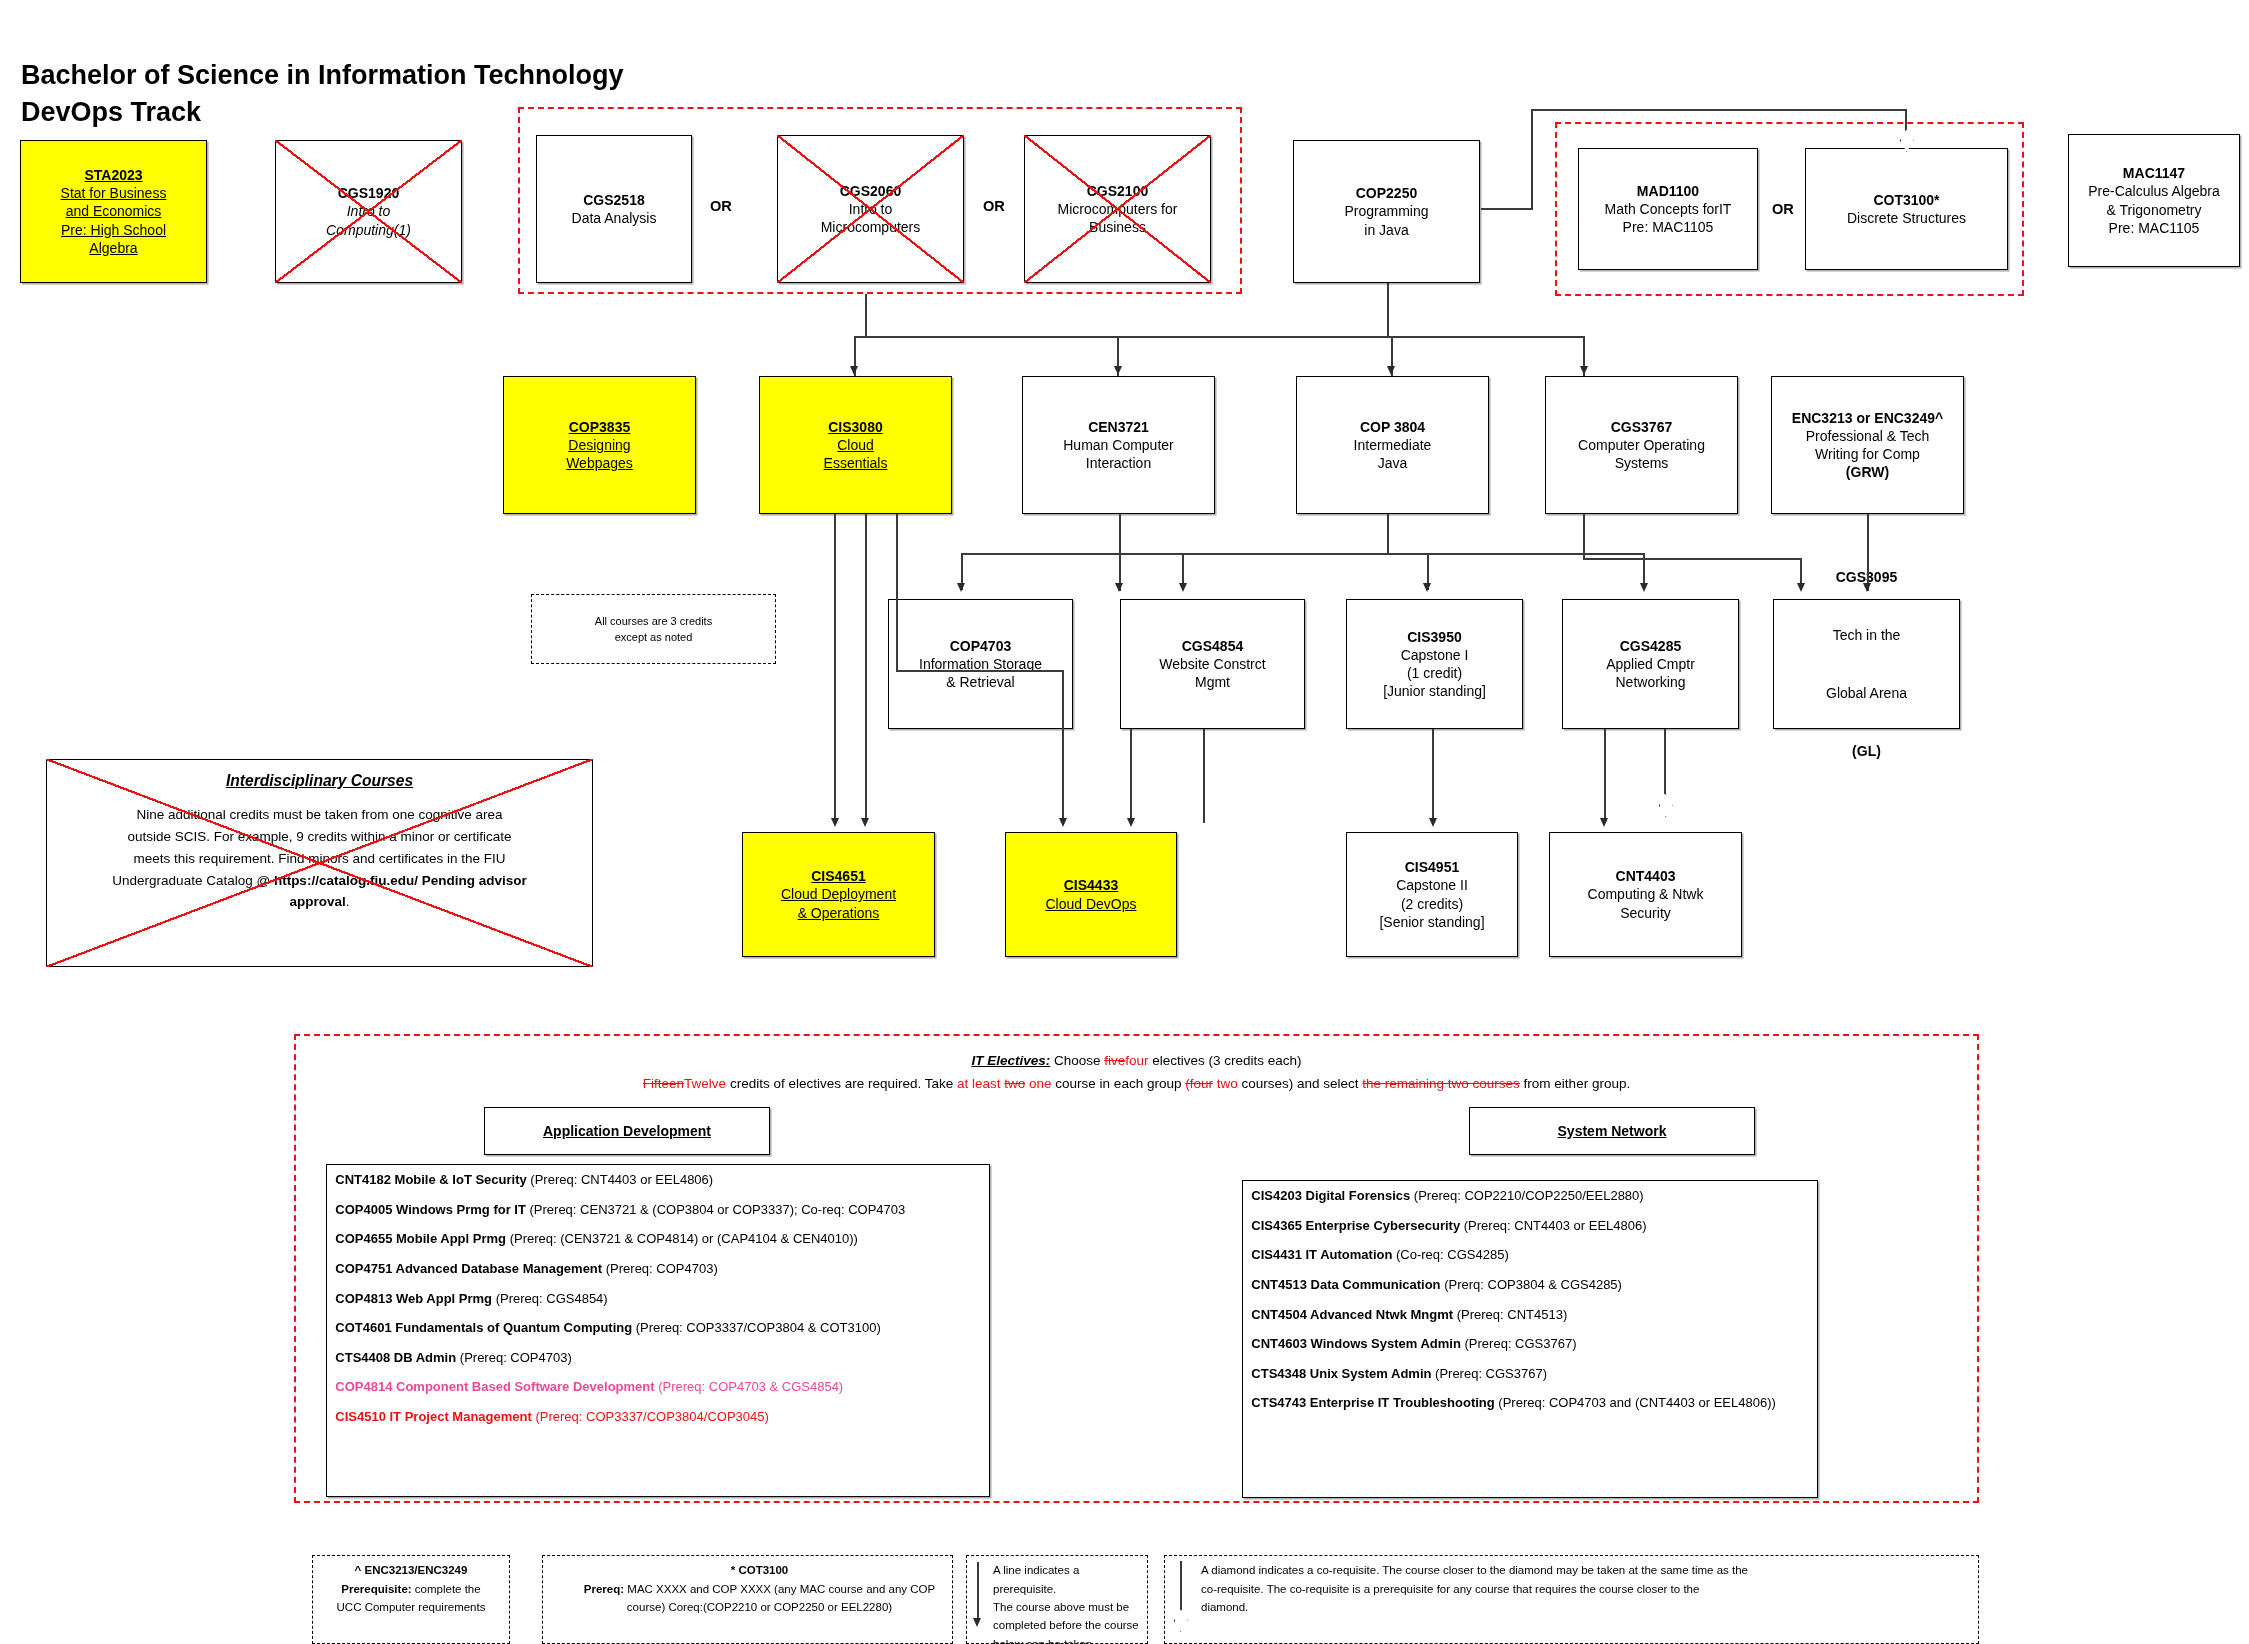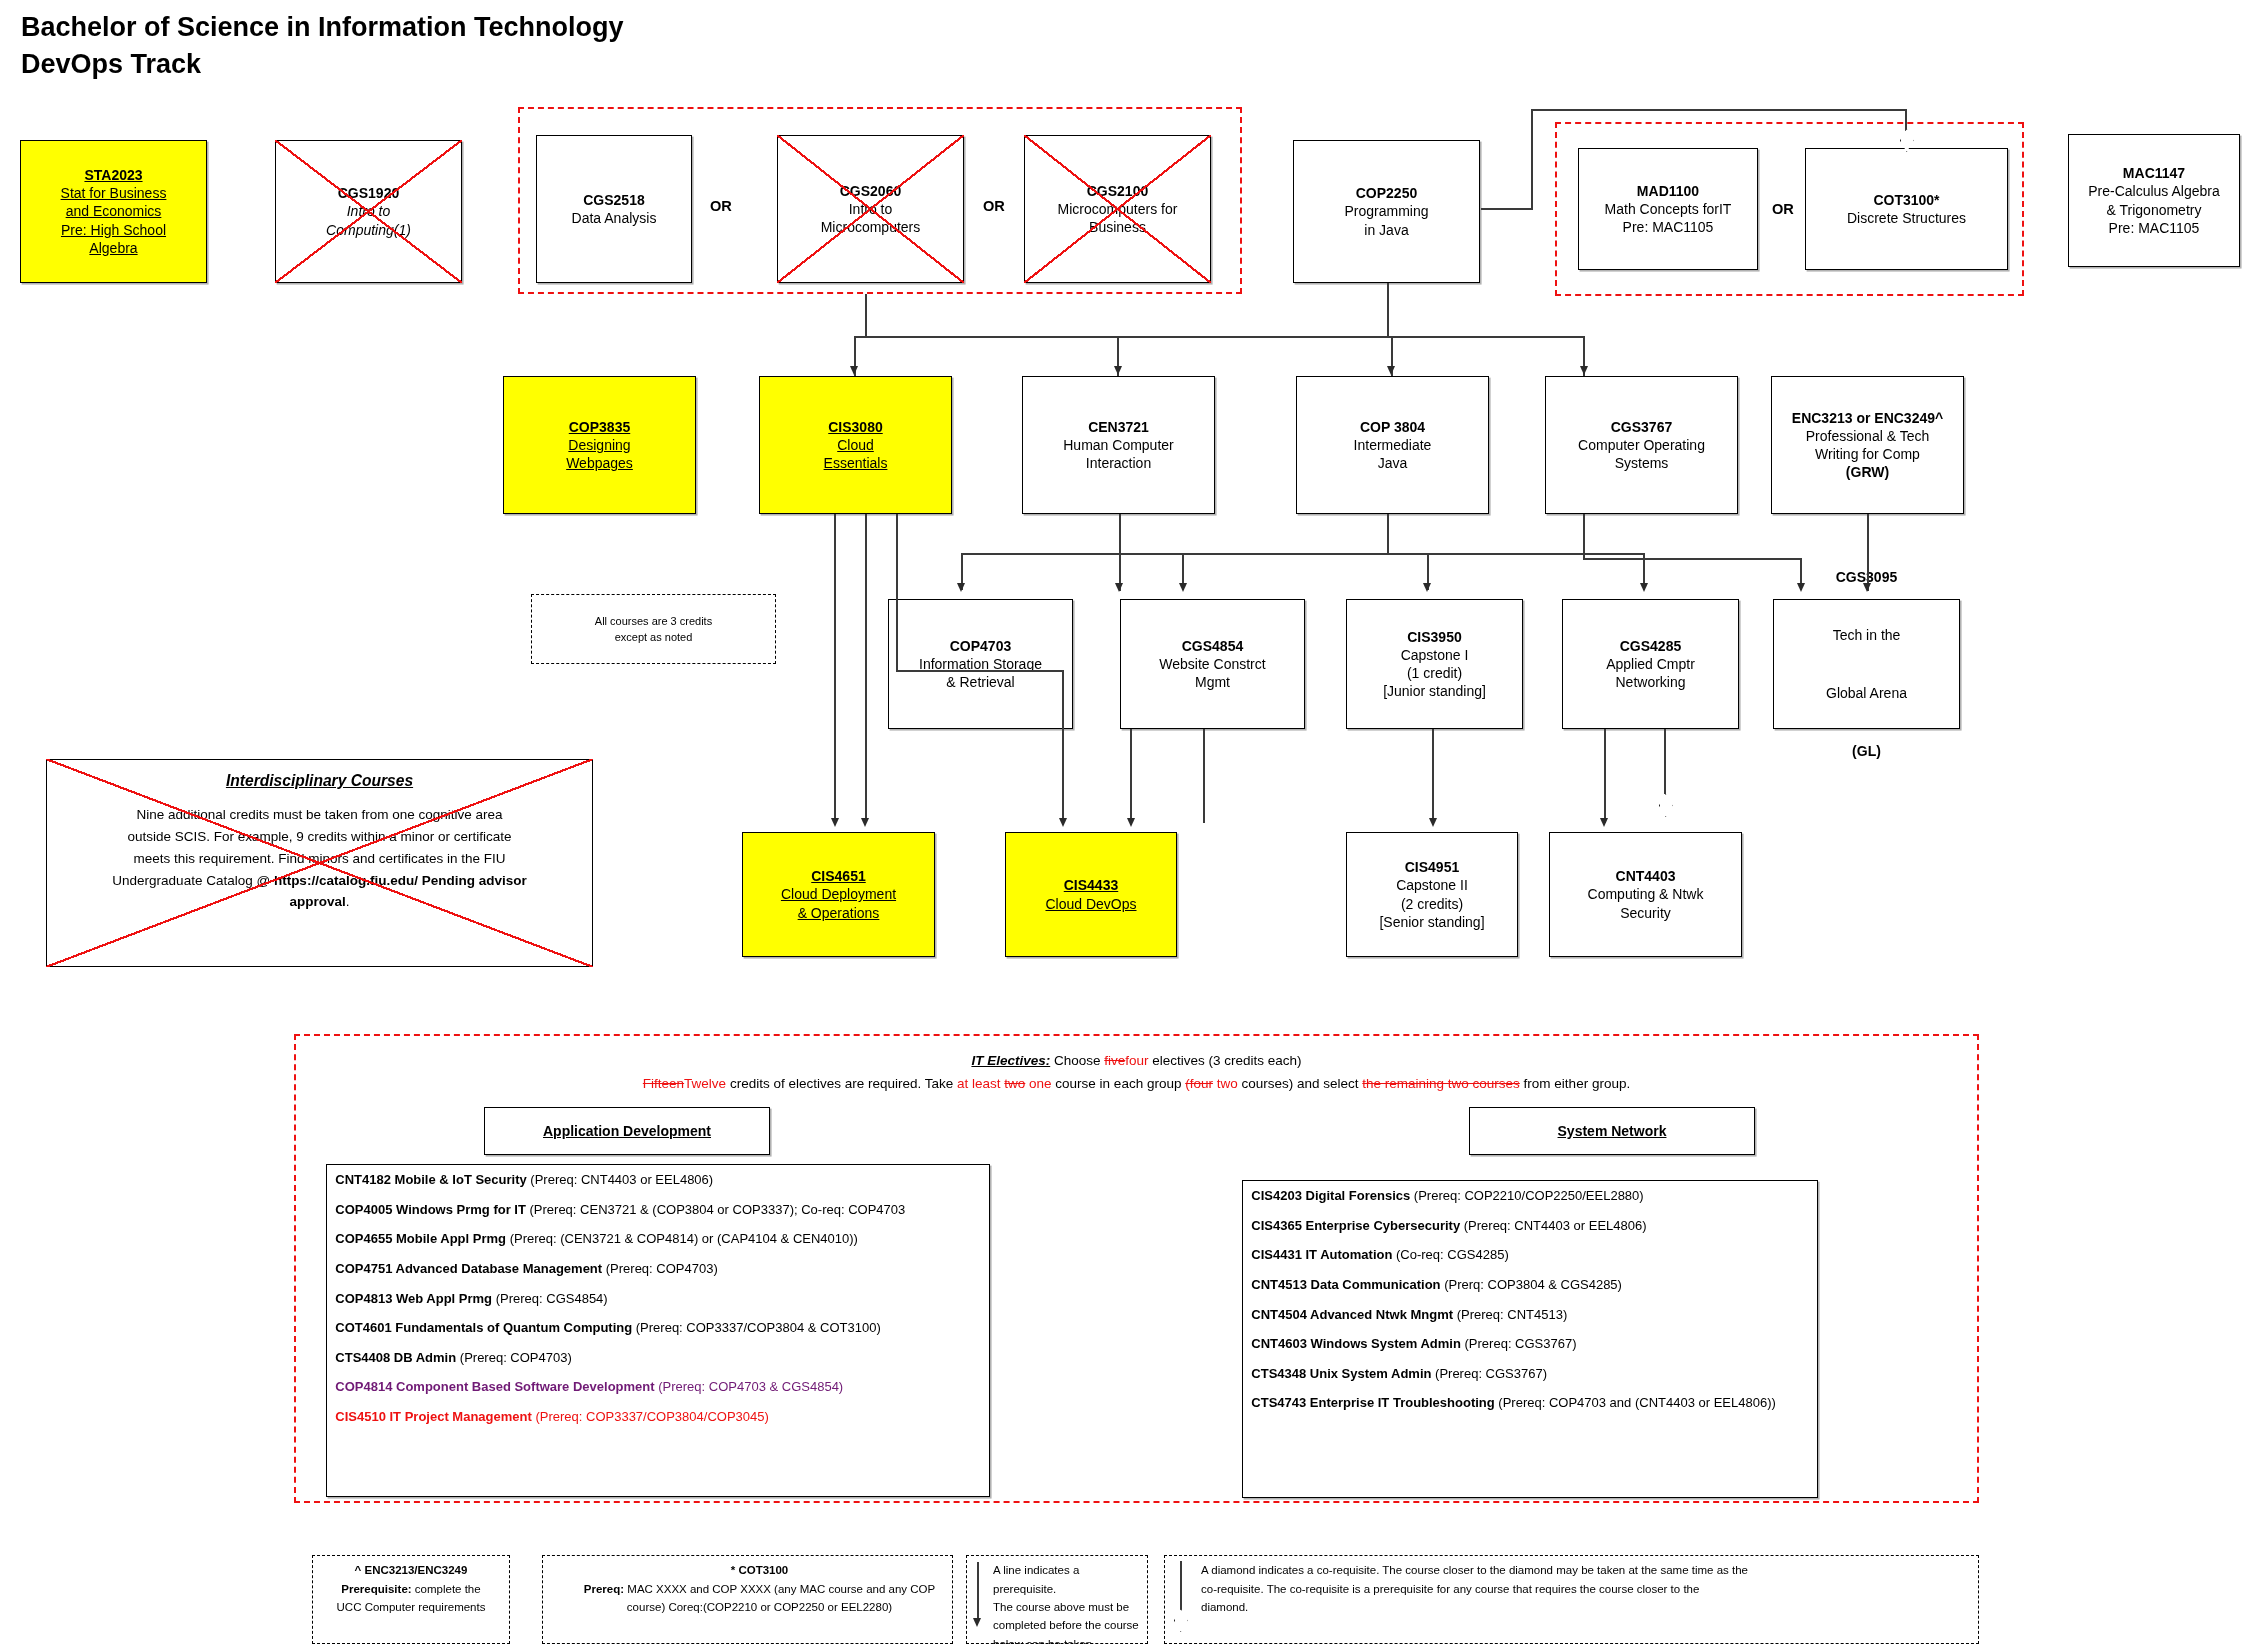--- a/index.html
+++ b/index.html
@@ -7,21 +7,21 @@
 
   #page {
     position:relative;
     width:2250px; height:1644px;
     background:#fff;
     overflow:hidden;
   }
 
   
   .title {
-    position:absolute; font-weight:bold; white-space:nowrap;
+    position:absolute; font-weight:bold; white-space:nowrap;margin-top:48px;
   }
   #title-line1 { left:21px;  top:11.5px; font-size:27px; }
   #title-line2 { left:21px;  top:49px; font-size:27px; }
 
   
   .box {
     position:absolute;
     box-sizing:border-box;
     border:1.6px solid #000;
     background:#ffffff;
@@ -409,21 +409,21 @@
   </div>
 
   <div class="elect-list" id="group-a-list" style="left:326px; top:1164px; width:664px; height:333px;">
       <div class="row"><span class="nm">CNT4182 Mobile &amp; IoT Security</span><span> (Prereq: CNT4403 or EEL4806)</span></div>
       <div class="row"><span class="nm">COP4005 Windows Prmg for IT</span><span> (Prereq: CEN3721 &amp; (COP3804 or COP3337); Co-req: COP4703</span></div>
       <div class="row"><span class="nm">COP4655 Mobile Appl Prmg</span><span> (Prereq: (CEN3721 &amp; COP4814) or (CAP4104 &amp; CEN4010))</span></div>
       <div class="row"><span class="nm">COP4751 Advanced Database Management</span><span> (Prereq: COP4703)</span></div>
       <div class="row"><span class="nm">COP4813 Web Appl Prmg</span><span> (Prereq: CGS4854)</span></div>
       <div class="row"><span class="nm">COT4601 Fundamentals of Quantum Computing</span><span> (Prereq: COP3337/COP3804 &amp; COT3100)</span></div>
       <div class="row"><span class="nm">CTS4408 DB Admin</span><span> (Prereq: COP4703)</span></div>
-      <div class="row" style="color: #701a75;"><span class="nm">COP4814 Component Based Software Development</span><span> (Prereq: COP4703 &amp; CGS4854)</span></div>
+      <div class="row" style="color: #ec4899;"><span class="nm">COP4814 Component Based Software Development</span><span> (Prereq: COP4703 &amp; CGS4854)</span></div>
       <div class="row" style="color: rgb(238, 17, 17);"><span class="nm">CIS4510 IT Project Management</span><span> (Prereq: COP3337/COP3804/COP3045)</span></div>
     </div>
   <div class="elect-list" id="group-b-list" style="left:1242px; top:1180px; width:576px; height:318px;">
       <div class="row"><span class="nm">CIS4203 Digital Forensics</span><span> (Prereq: COP2210/COP2250/EEL2880)</span></div>
       <div class="row"><span class="nm">CIS4365 Enterprise Cybersecurity</span><span> (Prereq: CNT4403 or EEL4806)</span></div>
       <div class="row"><span class="nm">CIS4431 IT Automation</span><span> (Co-req: CGS4285)</span></div>
       <div class="row"><span class="nm">CNT4513 Data Communication</span><span> (Prerq: COP3804 &amp; CGS4285)</span></div>
       <div class="row"><span class="nm">CNT4504 Advanced Ntwk Mngmt</span><span> (Prereq: CNT4513)</span></div>
       <div class="row"><span class="nm">CNT4603 Windows System Admin</span><span> (Prereq: CGS3767)</span></div>
       <div class="row"><span class="nm">CTS4348 Unix System Admin</span><span> (Prereq: CGS3767)</span></div>

